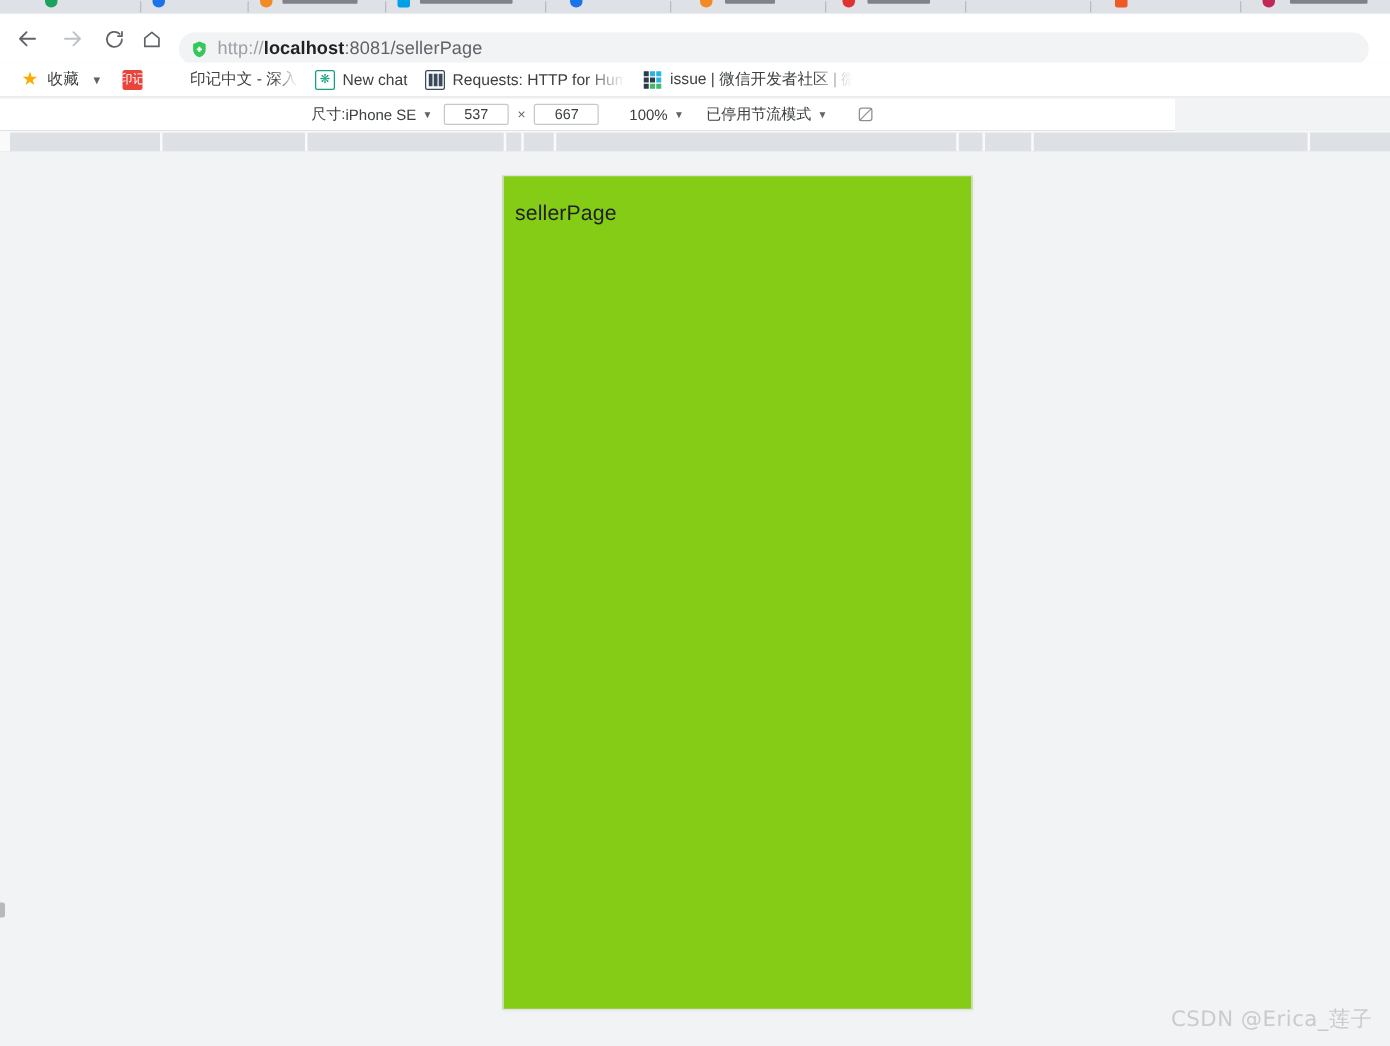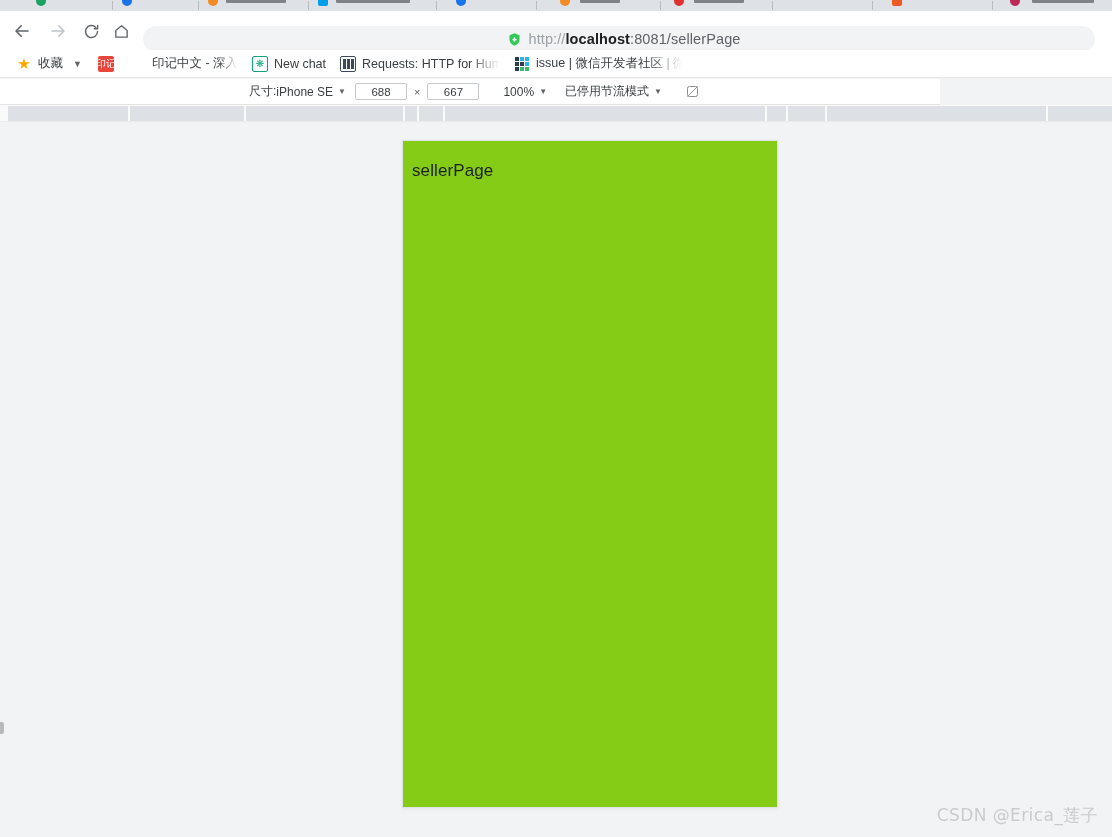--- a/index.html
+++ b/index.html
@@ -39,21 +39,21 @@
     position:absolute; top:10px; width:20px; height:20px;
     display:flex; align-items:center; justify-content:center;
     color:#5f6368;
   }
   .navbtn svg { display:block; }
   .navbtn.disabled { color:#bdc1c6; }
 
   .omnibox {
     position:absolute; left:143px; top:15px; width:952px; height:26px;
     background:#f1f3f4; border-radius:13px;
-    display:flex; align-items:center; padding-left:9px;justify-content:center;
+    display:flex; align-items:center; padding-left:9px;
   }
   .shield {
     width:15px; height:15px; flex:0 0 15px; margin-right:7px;
     display:flex; align-items:center; justify-content:center;
   }
   .urltext {
     font-size:14.5px; color:#9aa0a6; letter-spacing:.1px; white-space:nowrap;
   }
   .urltext b { color:#202124; font-weight:600; }
   .urltext .dim { color:#5f6368; }
@@ -294,21 +294,21 @@
 
   <div class="devtoolbar">
 
     <div class="dtitem">
       <span>尺寸:</span>
       <span style="">iPhone SE</span>
       <span class="dtcaret">▼</span>
     </div>
 
     <div class="dtinput">
-      <span>688</span>
+      <span>537</span>
     </div>
     <span class="dtx">×</span>
     <div class="dtinput">
       <span>667</span>
     </div>
 
     <div class="dtitem" style="margin-left:24px;">
       <span>100%</span>
       <span class="dtcaret">▼</span>
     </div>

